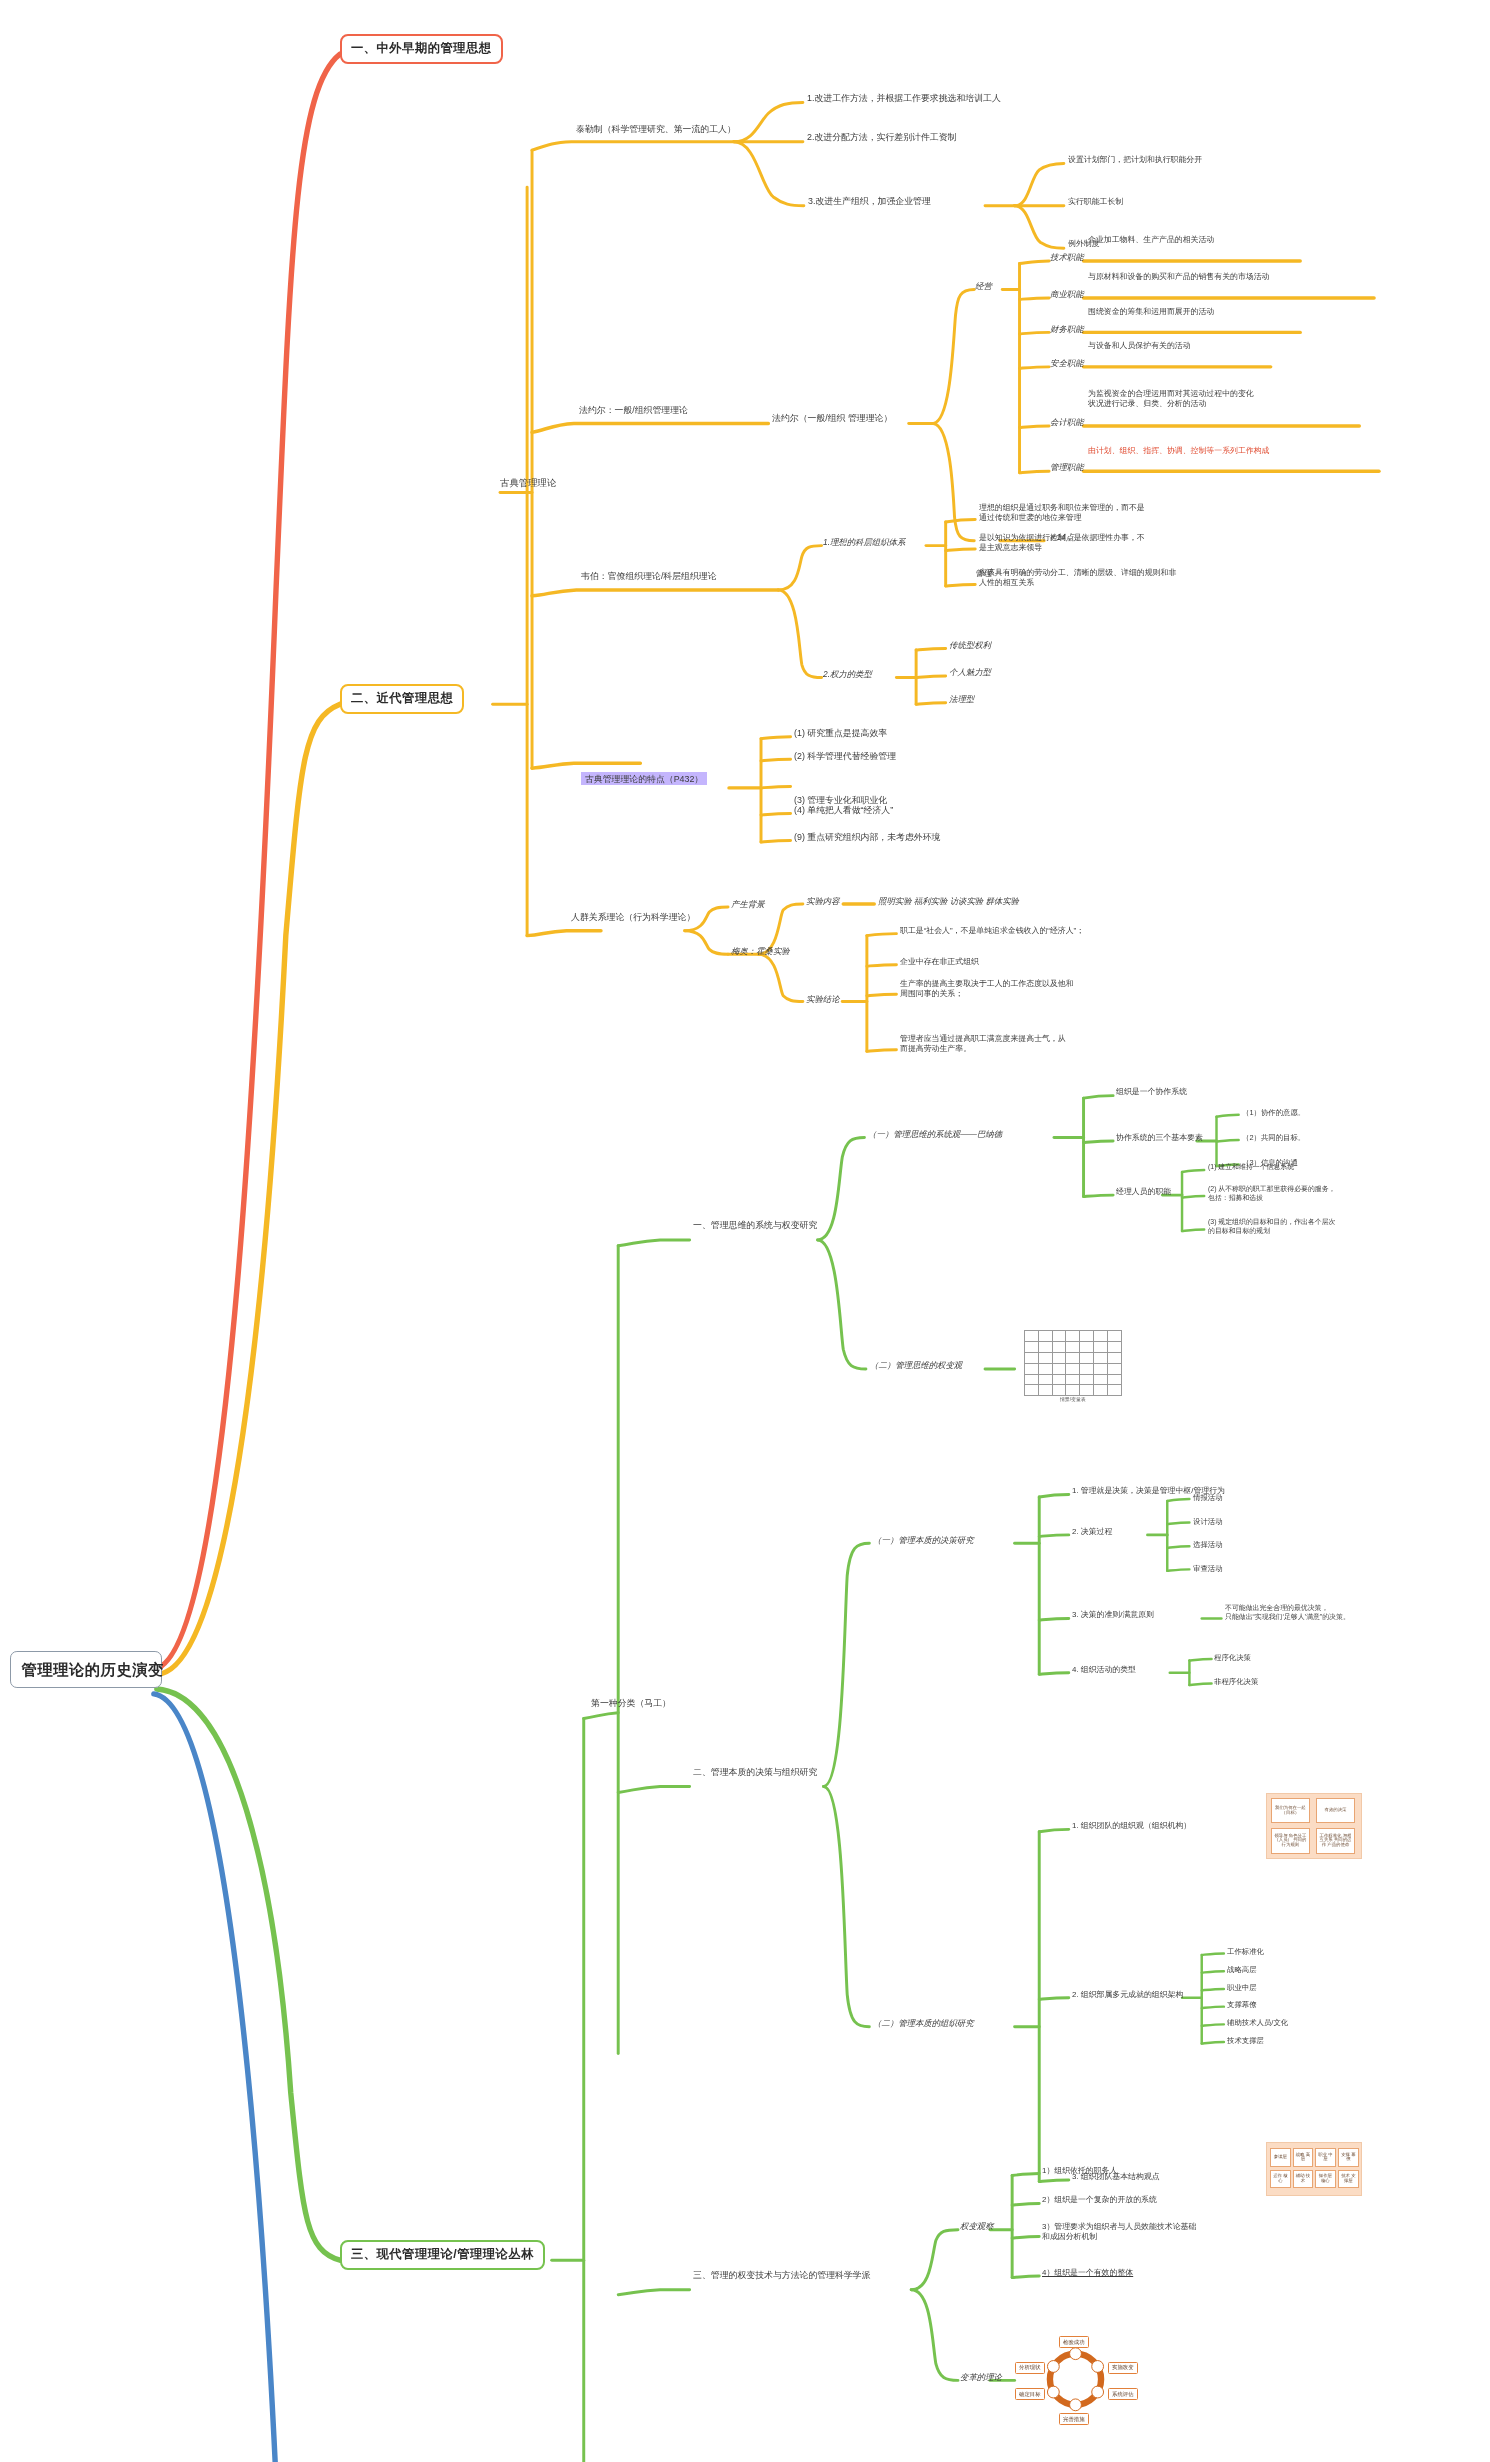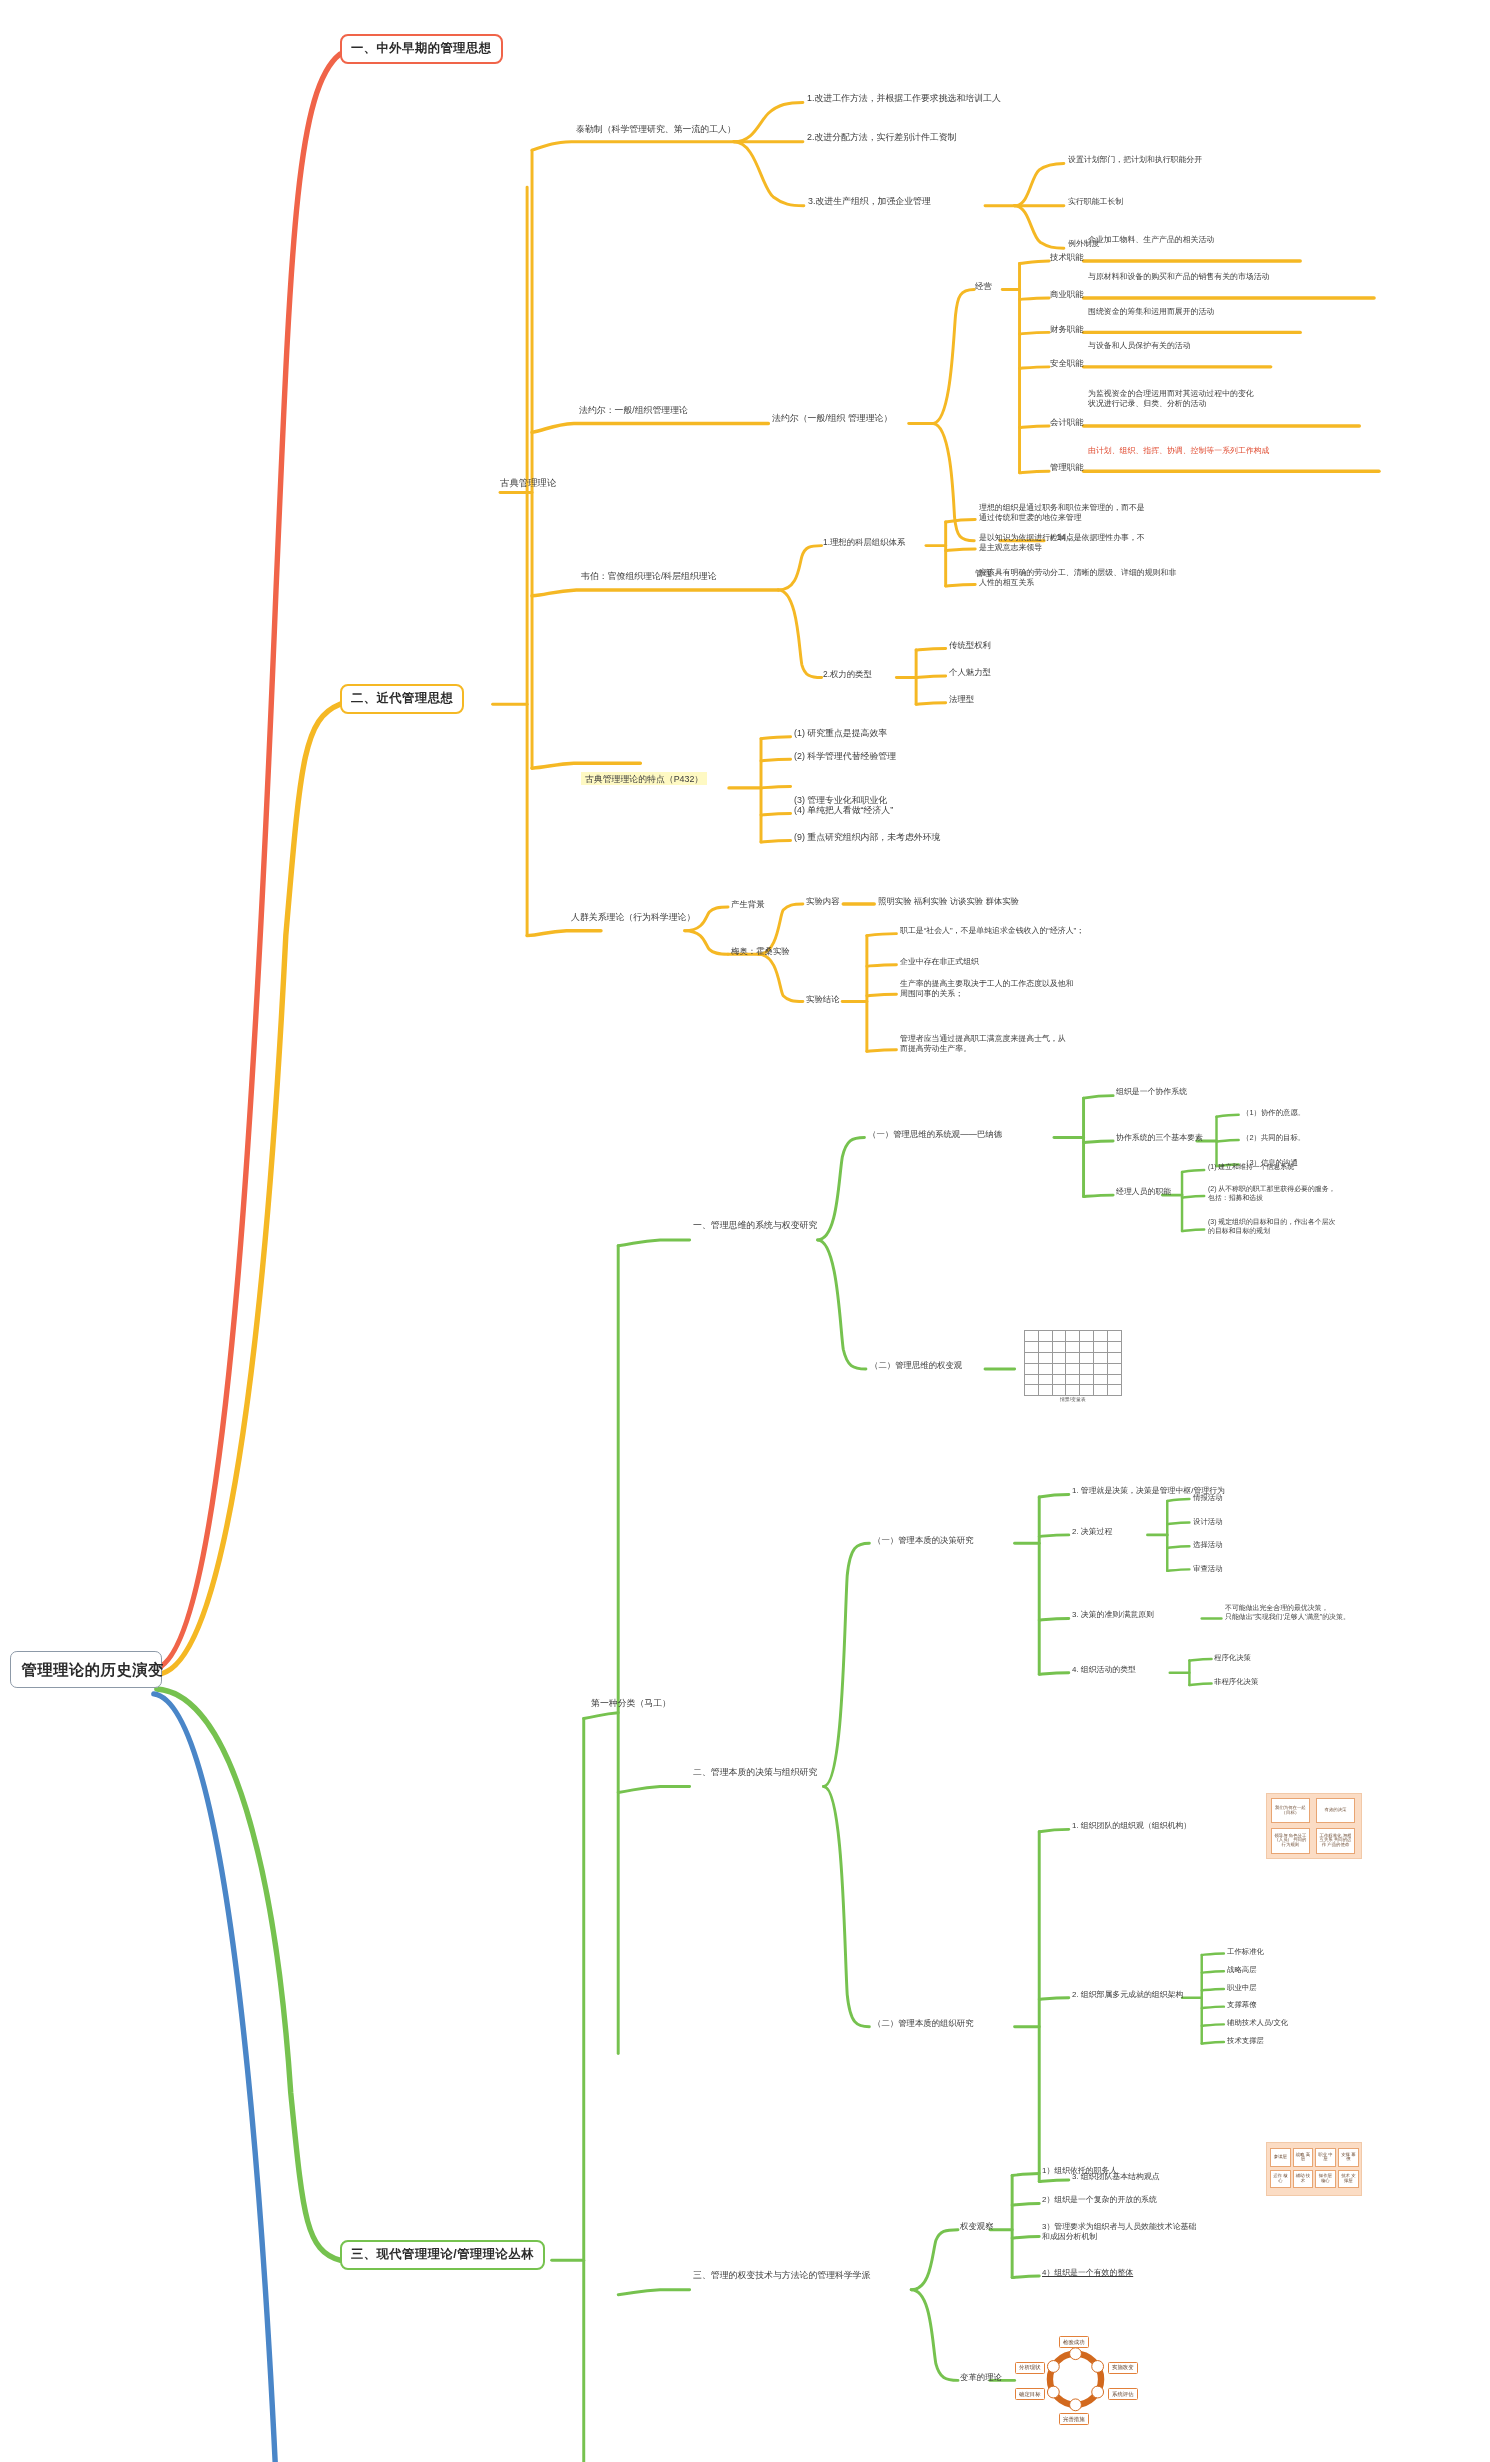--- a/index.html
+++ b/index.html
@@ -15,24 +15,24 @@
   .branch{
     border:2.5px solid #999;border-radius:7.9px;background:#fff;
     font-size:12.3px;font-weight:bold;color:#2b2b2b;padding:4.9px 8.9px;letter-spacing:0.5px;
   }
   .b1{border-color:#f06449;}
   .b2{border-color:#f5b824;}
   .b3{border-color:#76c24f;}
   .t14{font-size:6.9px;}
   .t15{font-size:7.4px;}
   .t16{font-size:7.9px;}
-  .t17{font-size:8.4px;}
+  .t17{font-size:8.4px;font-style:italic;}
   .t18{font-size:8.9px;}
   .t19{font-size:9.4px;}
-  .hl{background:#fef9c3;padding:1.5px 3.9px;margin-top:28px;}
+  .hl{background:#c4b5fd;padding:1.5px 3.9px;margin-top:28px;}
   .red{color:#e04a2f;}
   
   .ill{position:absolute;background:#fbdcc4;border:0.5px solid #f2c9a8;}
   .ill-cell{position:absolute;background:#fff;border:0.5px solid #e8a573;font-size:4.4px;
             color:#6b4a32;display:flex;align-items:center;justify-content:center;text-align:center;
             line-height:1.1;padding:0.5px;box-sizing:border-box;}
   .hex{position:absolute;background:#fff;border:0.5px solid #e8a573;font-size:4.4px;color:#6b4a32;
        display:flex;align-items:center;justify-content:center;text-align:center;line-height:1.05;
        box-sizing:border-box;}
   .grid-ill{position:absolute;}

